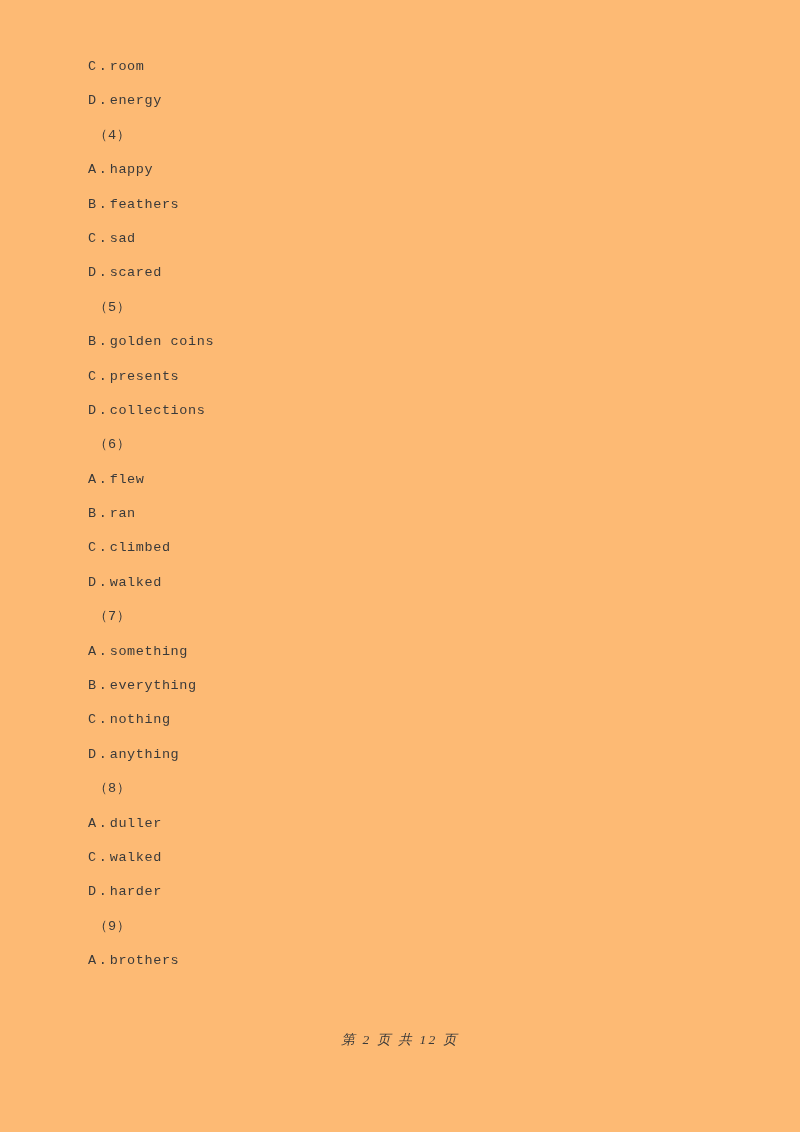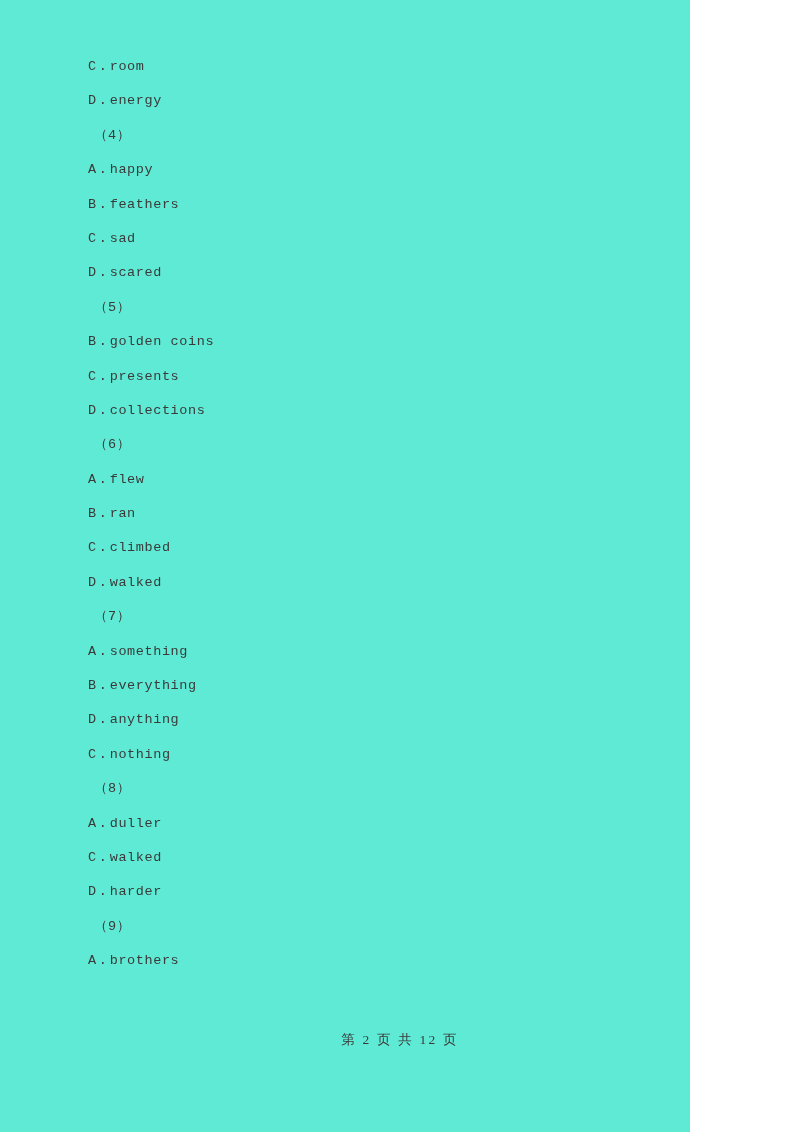--- a/index.html
+++ b/index.html
@@ -2,23 +2,23 @@
 <html><head>
 <meta charset="utf-8">
 <style>
   html, body {
     margin: 0;
     padding: 0;
     background: #ffffff;
   }
   .page {
     position: relative;
-    width: 690px;
+    width: 800px;
     height: 1132px;
-    background: #5eead4;
+    background: #fdba74;
     overflow: hidden;
     font-family: "Liberation Serif", "DejaVu Serif", serif;
   }
   .content {
     position: absolute;
     left: 88px;
     top: 50px;
     width: 640px;
   }
   .line {
@@ -51,20 +51,21 @@
     position: absolute;
     left: 0;
     top: 1031px;
     width: 800px;
     text-align: center;
     font-size: 13.5px;
     color: #3a3a3a;
     letter-spacing: 2.2px;
     font-family: "Liberation Serif", "DejaVu Serif", serif;
     white-space: nowrap;
+    font-style: italic;
   }
 </style>
 </head>
 <body>
 
 <div class="page">
 
   <div class="content">
       <div class="line option"><span class="opt-letter">C</span><span class="opt-sep">.</span><span class="opt-text">room</span></div>
       <div class="line option"><span class="opt-letter">D</span><span class="opt-sep">.</span><span class="opt-text">energy</span></div>
@@ -78,22 +79,22 @@
       <div class="line option"><span class="opt-letter">C</span><span class="opt-sep">.</span><span class="opt-text">presents</span></div>
       <div class="line option"><span class="opt-letter">D</span><span class="opt-sep">.</span><span class="opt-text">collections</span></div>
       <div class="line qnum">（6）</div>
       <div class="line option"><span class="opt-letter">A</span><span class="opt-sep">.</span><span class="opt-text">flew</span></div>
       <div class="line option"><span class="opt-letter">B</span><span class="opt-sep">.</span><span class="opt-text">ran</span></div>
       <div class="line option"><span class="opt-letter">C</span><span class="opt-sep">.</span><span class="opt-text">climbed</span></div>
       <div class="line option"><span class="opt-letter">D</span><span class="opt-sep">.</span><span class="opt-text">walked</span></div>
       <div class="line qnum">（7）</div>
       <div class="line option"><span class="opt-letter">A</span><span class="opt-sep">.</span><span class="opt-text">something</span></div>
       <div class="line option"><span class="opt-letter">B</span><span class="opt-sep">.</span><span class="opt-text">everything</span></div>
+      <div class="line option"><span class="opt-letter">C</span><span class="opt-sep">.</span><span class="opt-text">nothing</span></div>
       <div class="line option"><span class="opt-letter">D</span><span class="opt-sep">.</span><span class="opt-text">anything</span></div>
-      <div class="line option"><span class="opt-letter">C</span><span class="opt-sep">.</span><span class="opt-text">nothing</span></div>
       <div class="line qnum">（8）</div>
       <div class="line option"><span class="opt-letter">A</span><span class="opt-sep">.</span><span class="opt-text">duller</span></div>
       <div class="line option"><span class="opt-letter">C</span><span class="opt-sep">.</span><span class="opt-text">walked</span></div>
       <div class="line option"><span class="opt-letter">D</span><span class="opt-sep">.</span><span class="opt-text">harder</span></div>
       <div class="line qnum">（9）</div>
       <div class="line option"><span class="opt-letter">A</span><span class="opt-sep">.</span><span class="opt-text">brothers</span></div>
     </div>
 
   <div class="footer">第 2 页 共 12 页</div>
 

